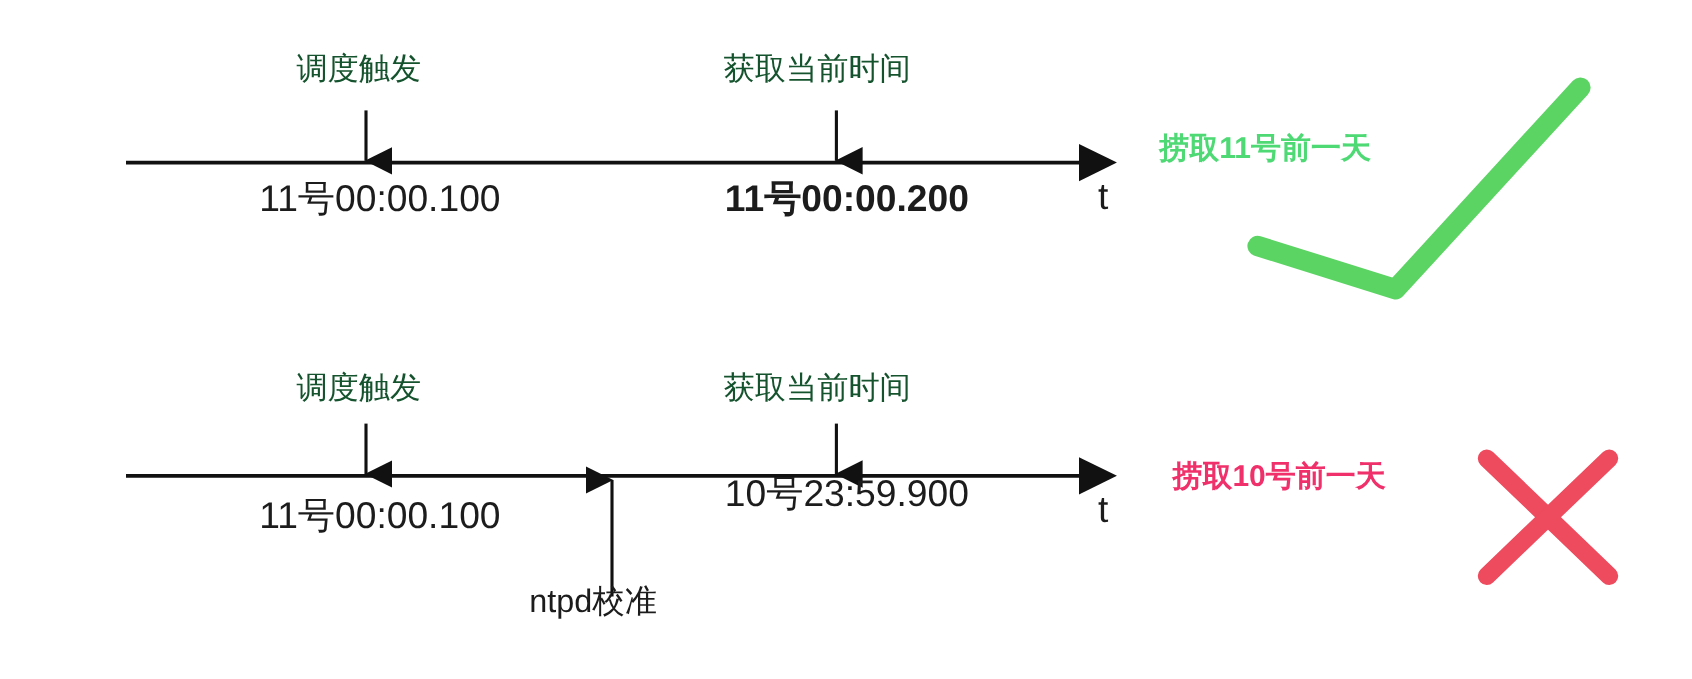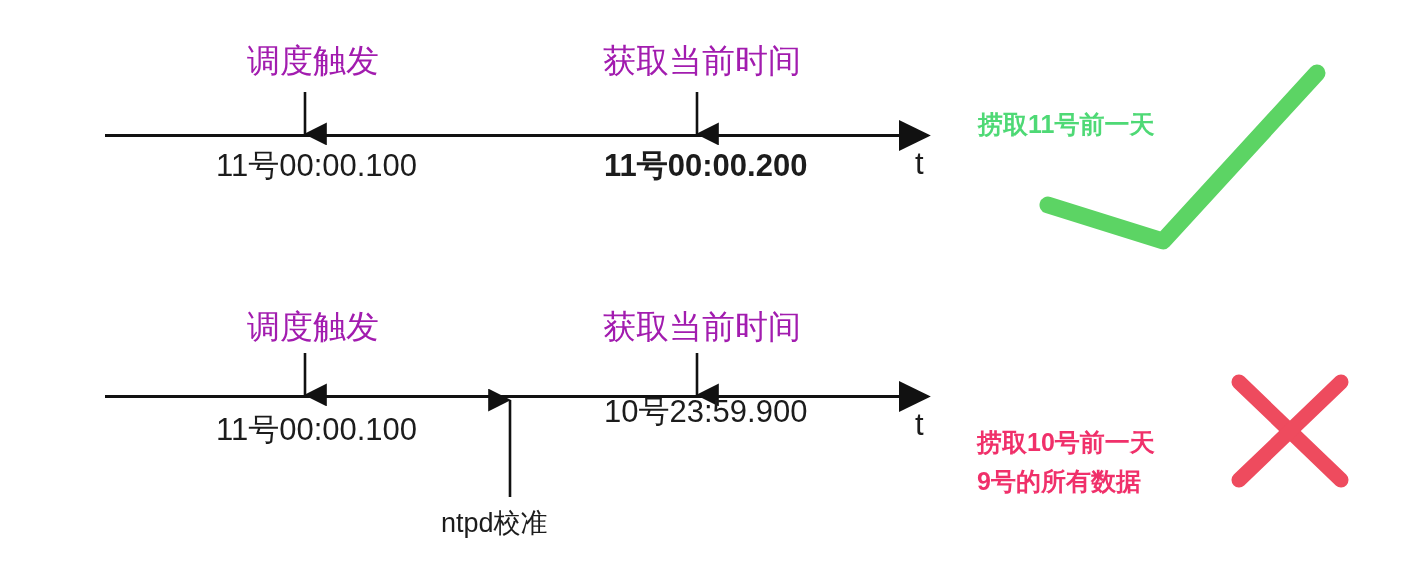--- a/index.html
+++ b/index.html
@@ -25,22 +25,22 @@
     left: 0;
     top: 0;
     width: 1410px;
     height: 566px;
     pointer-events: none;
   }
 
   
   .event-label {
     position: absolute;
-    color: #a21caf;
-    font-size: 33px;
+    color: #14532d;
+    font-size: 26px;
     line-height: 1;
     white-space: nowrap;
     letter-spacing: 0px;
   }
   .time-label {
     position: absolute;
     color: #1c1c1c;
     font-size: 31px;
     line-height: 1;
     white-space: nowrap;
@@ -60,21 +60,21 @@
     white-space: nowrap;
   }
 
   .note {
     position: absolute;
     font-size: 25px;
     line-height: 39px;
     font-weight: bold;
     white-space: nowrap;
   }
-  .note-ok   { color: #4ED975; margin-left: 12px; }
+  .note-ok   { color: #4ED975; }
   .note-bad  { color: #F0306A; }
 
   .mark-svg {
     position: absolute;
     pointer-events: none;
   }
 </style>
 </head>
 <body>
 
@@ -121,33 +121,32 @@
   <div class="event-label" style="left:247px; top:310px;">调度触发</div>
 
   <div class="event-label" style="left:603px; top:310px;">获取当前时间</div>
 
   <div class="time-label" style="left:216px; top:414px;">11号00:00.100</div>
 
   <div class="time-label" style="left:604px; top:396px;">10号23:59.900</div>
 
   <div class="axis-letter" style="left:915px; top:409px;">t</div>
 
-  <div class="ntpd-label" style="left:441px; top:510px;text-align:right;">ntpd校准</div>
+  <div class="ntpd-label" style="left:441px; top:488px;text-align:right;">ntpd校准</div>
 
   <div class="note note-ok" style="left:966px; top:105px;">
     <div>捞取11号前一天</div>
   </div>
 
   <svg class="mark-svg" style="left:1030px; top:55px;" width="310" height="210" viewBox="0 0 310 210">
     <polyline points="18,150 133,186 287,18" fill="none" stroke="#5CD464" stroke-width="17" stroke-linecap="round" stroke-linejoin="round"></polyline>
   </svg>
 
-  <div class="note note-bad" style="left:977px; top:378px;margin-top:45px;">
+  <div class="note note-bad" style="left:977px; top:378px;">
     <div>捞取10号前一天</div>
-    <div>9号的所有数据</div>
   </div>
 
   <svg class="mark-svg" style="left:1225px; top:368px;" width="130" height="125" viewBox="0 0 130 125">
     <line x1="14" y1="14" x2="116" y2="112" stroke="#EE4B5E" stroke-width="15" stroke-linecap="round"></line>
     <line x1="116" y1="14" x2="14" y2="112" stroke="#EE4B5E" stroke-width="15" stroke-linecap="round"></line>
   </svg>
 
 </div>
 
 </body></html>

